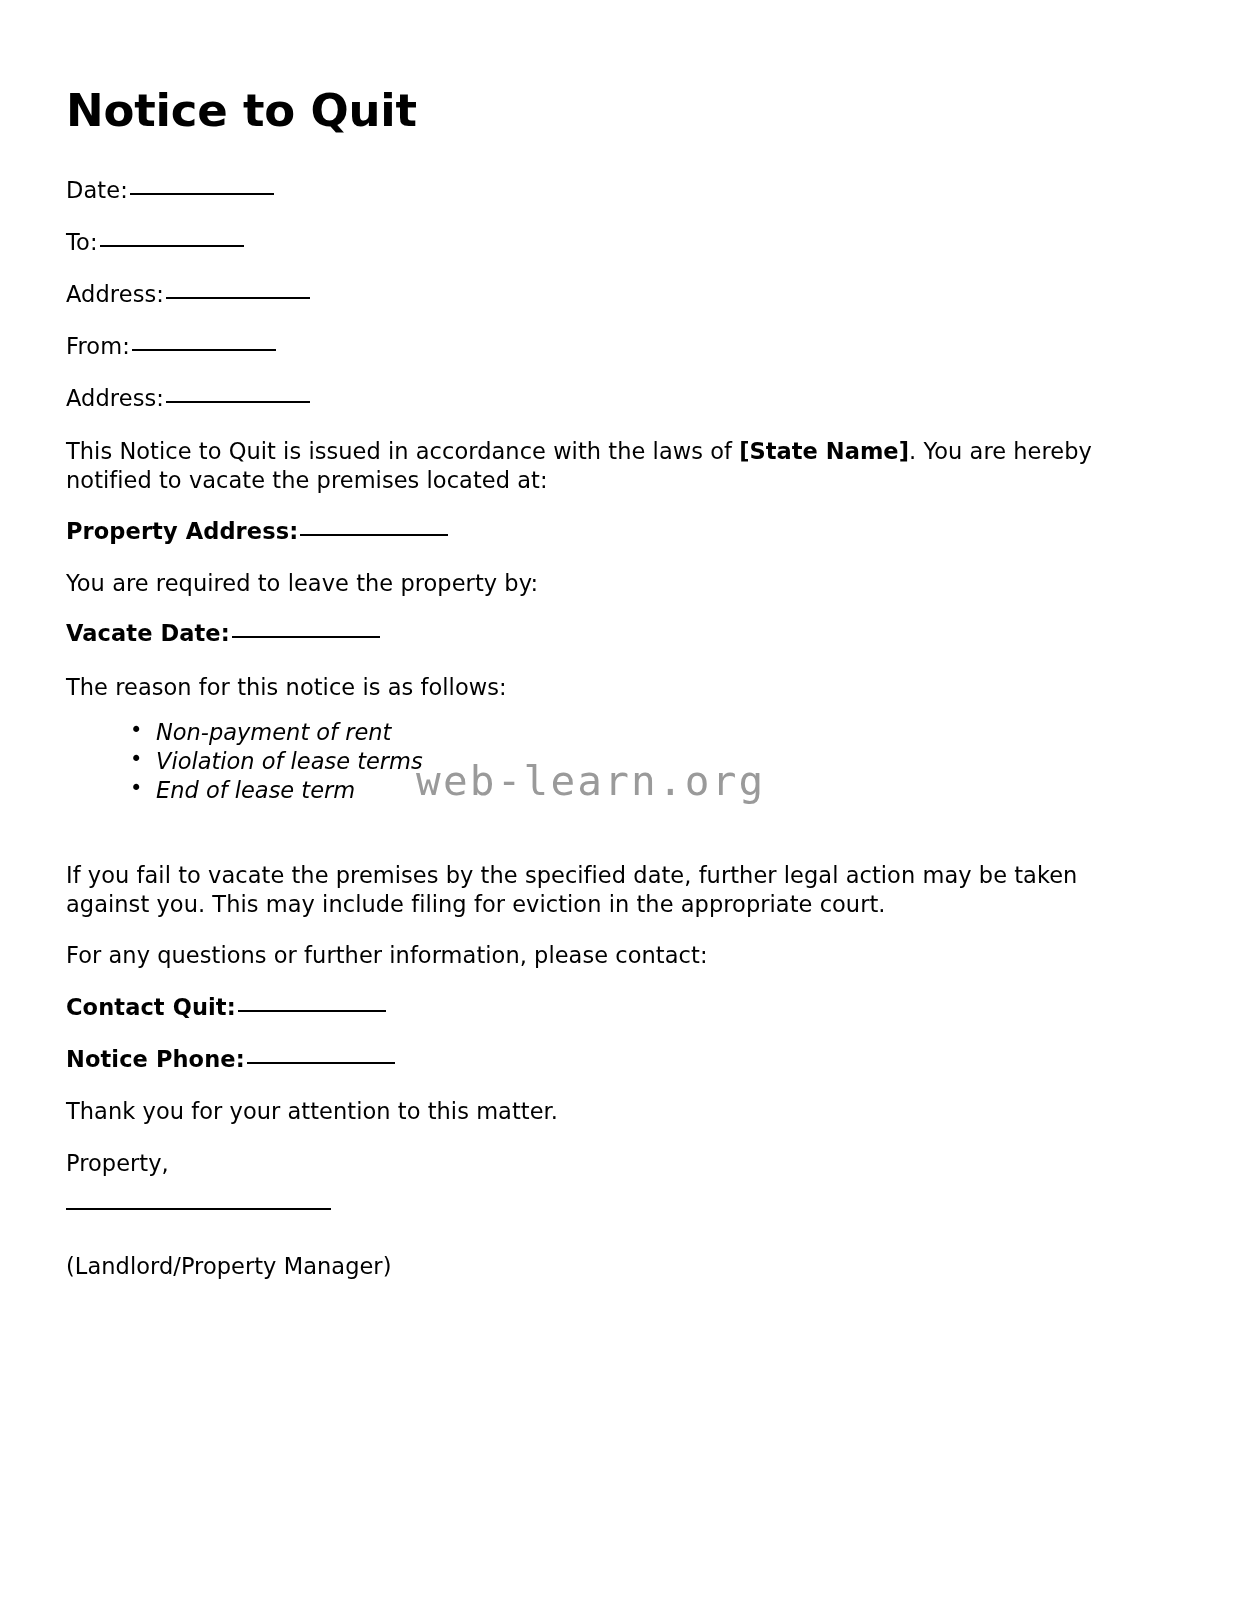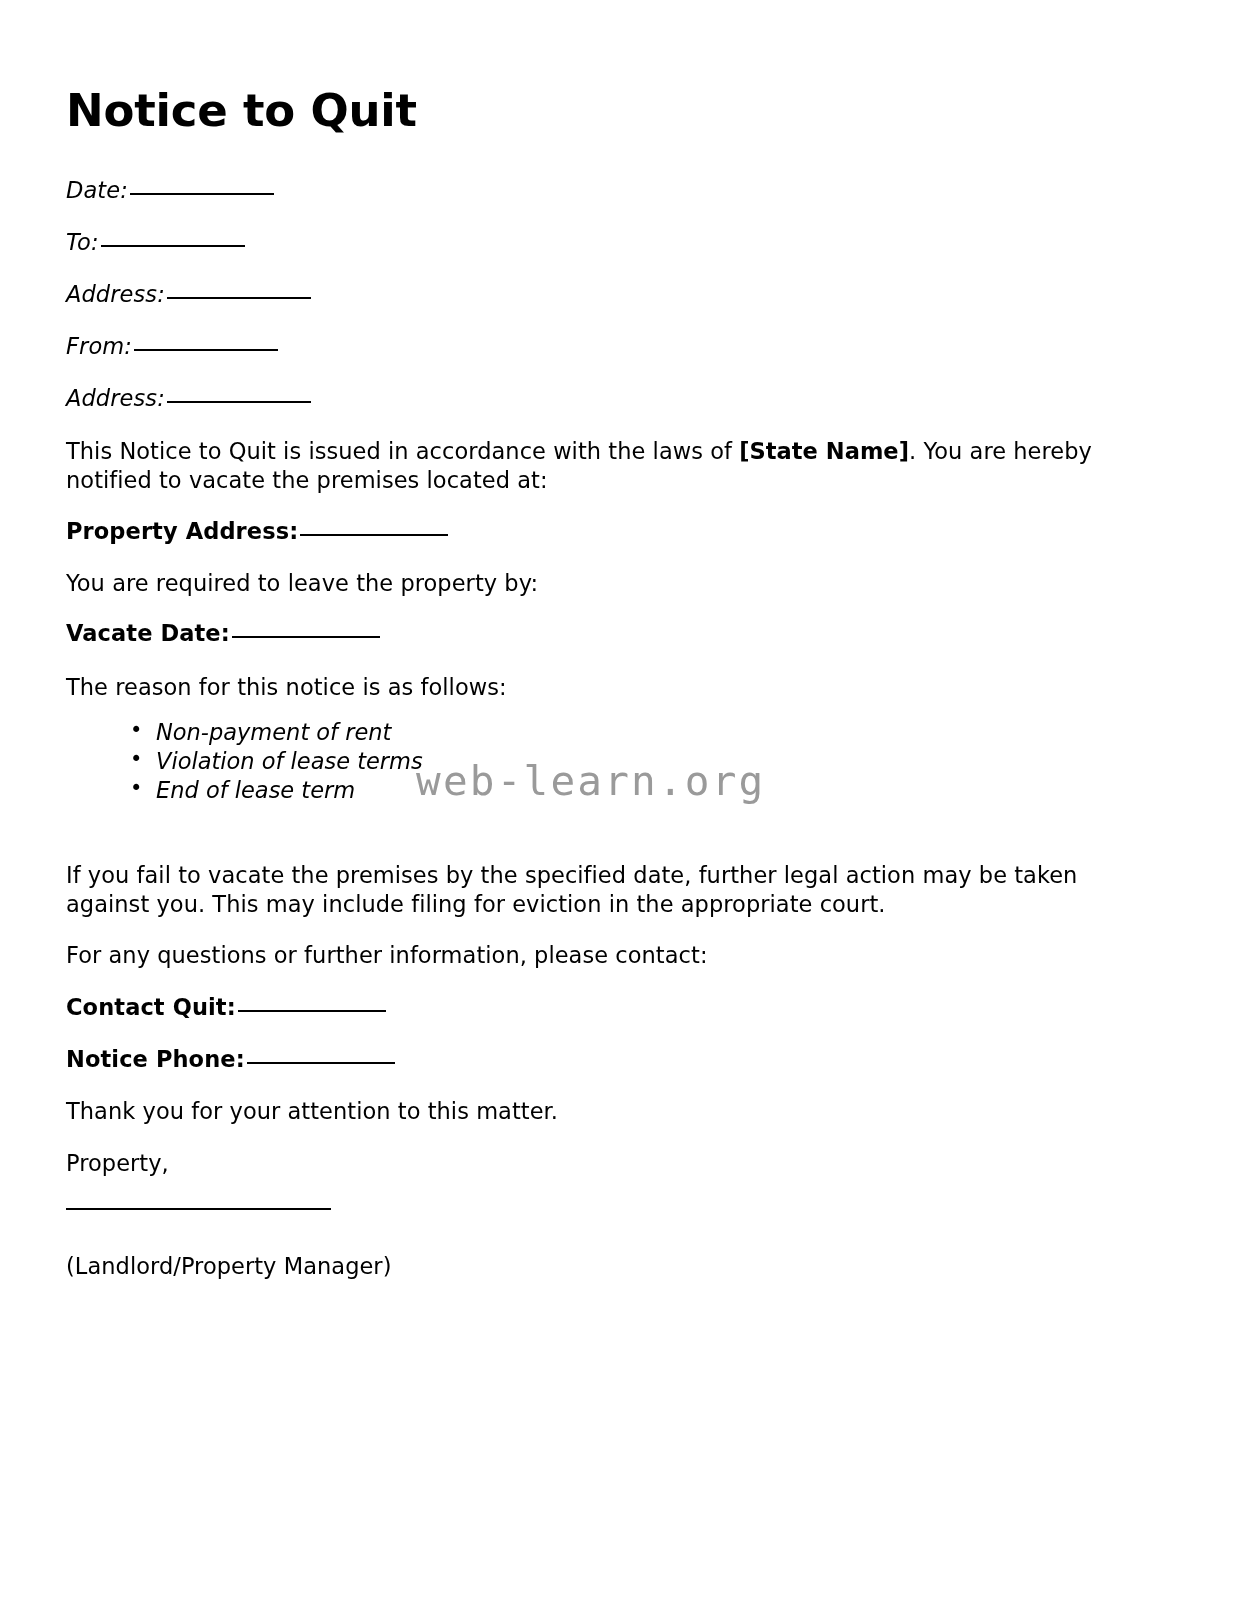--- a/index.html
+++ b/index.html
@@ -45,21 +45,20 @@
     white-space: nowrap;
   }
 
   .field-line {
     position: absolute;
     left: 0;
     font-size: 22.5px;
     line-height: 1.25;
     white-space: nowrap;
     letter-spacing: 0.1px;
-    font-style: italic;
   }
 
   .blank {
     display: inline-block;
     border-bottom: 2.2px solid #000;
     vertical-align: baseline;
     position: relative;
     top: -3px;
     margin-left: 2px;
   }

